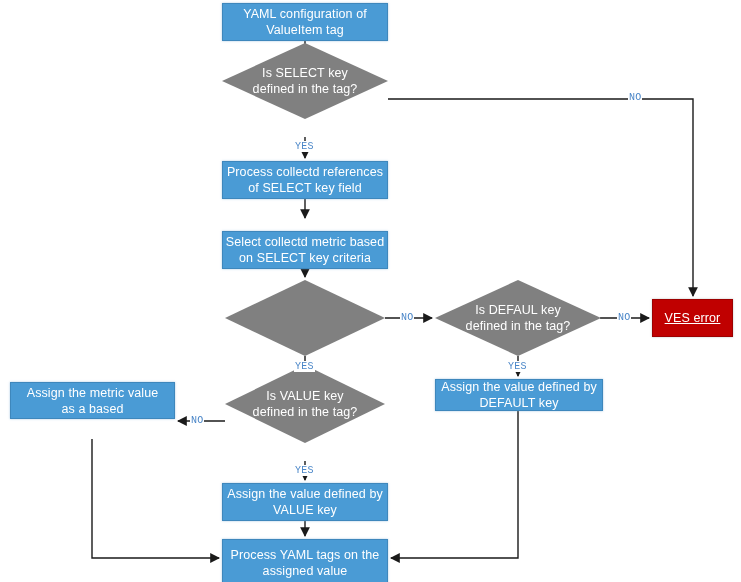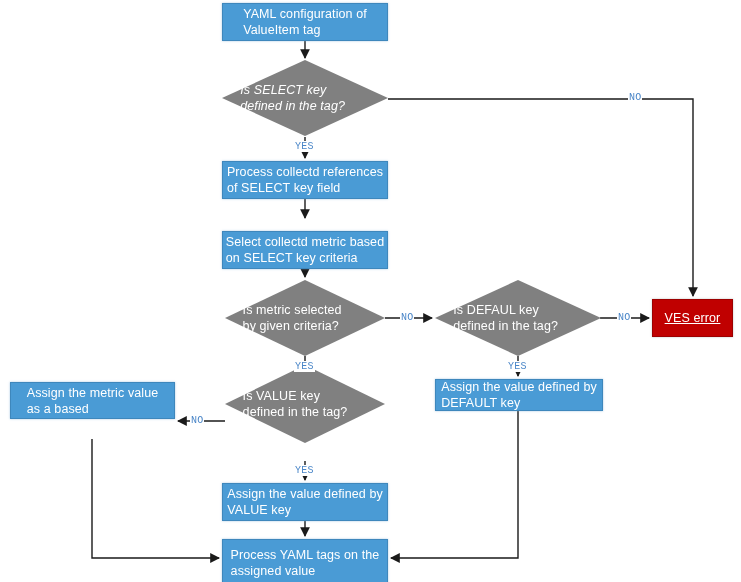--- a/index.html
+++ b/index.html
@@ -22,20 +22,21 @@
     top: 0;
     width: 741px;
     height: 582px;
   }
   .node {
     position: absolute;
     box-sizing: border-box;
     display: flex;
     align-items: center;
     justify-content: center;
+    text-align: center;
     color: #ffffff;
     font-size: 12.5px;
     line-height: 16px;
     letter-spacing: 0.1px;
     z-index: 3;
   }
   .proc {
     background: #4A9BD5;
     border: 1px solid #3E87BC;
     box-shadow: 0 0 2px rgba(120,170,210,0.65);
@@ -108,21 +109,21 @@
     </g>
   </svg>
 
   <div class="node proc" style="left:222px; top:3px; width:166px; height:38px;">
     <div>
       <span>YAML configuration of</span><br>
       <span>ValueItem tag</span>
     </div>
   </div>
 
-  <div class="node decision" style="left:222px; top:60px; width:166px; height:76px;font-style:italic;">
+  <div class="node decision" style="left:222px; top:43px; width:166px; height:76px;">
     <div class="dia-shape"></div>
     <div class="dia-label">
       <span>Is SELECT key</span><br>
       <span>defined in the tag?</span>
     </div>
   </div>
 
   <div class="node proc" style="left:222px; top:161px; width:166px; height:38px;">
     <div>
       <span>Process collectd references</span><br>
@@ -132,24 +133,20 @@
 
   <div class="node proc" style="left:222px; top:231px; width:166px; height:38px;">
     <div>
       <span>Select collectd metric based</span><br>
       <span>on SELECT key criteria</span>
     </div>
   </div>
 
   <div class="node decision" style="left:225px; top:280px; width:160px; height:76px;">
     <div class="dia-shape"></div>
-    <div class="dia-label">
-      <span>Is metric selected</span><br>
-      <span>by given criteria?</span>
-    </div>
   </div>
 
   <div class="node decision" style="left:435px; top:280px; width:166px; height:76px;">
     <div class="dia-shape"></div>
     <div class="dia-label">
       <span>Is DEFAUL key</span><br>
       <span>defined in the tag?</span>
     </div>
   </div>
 

